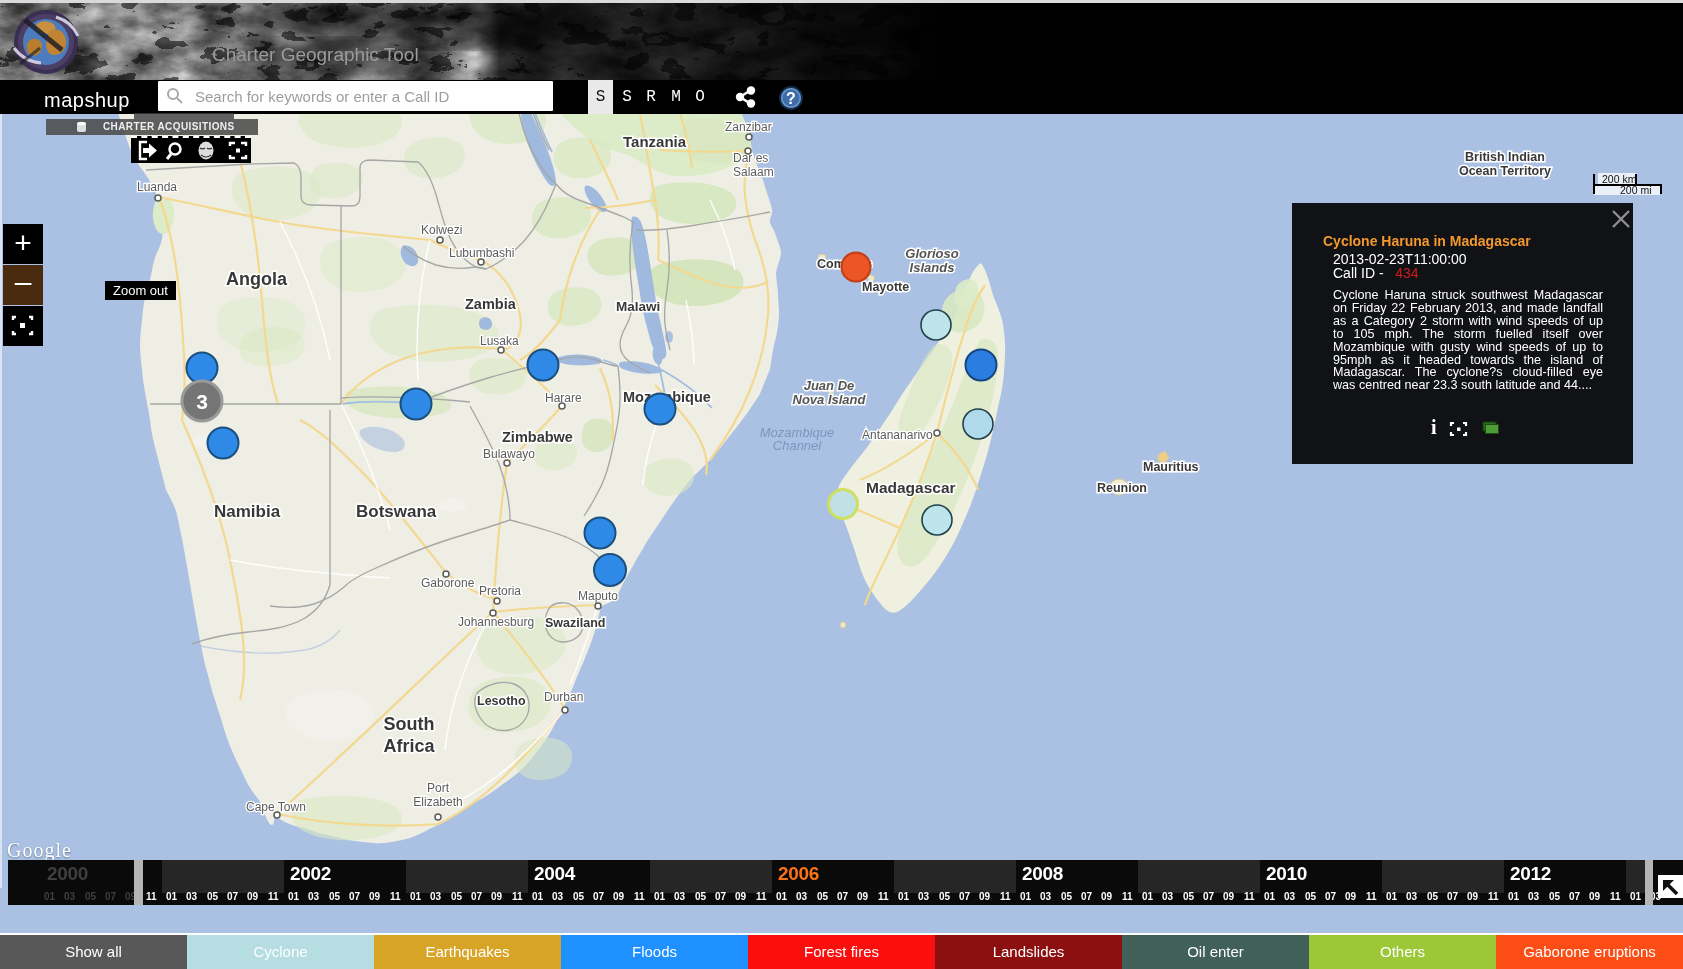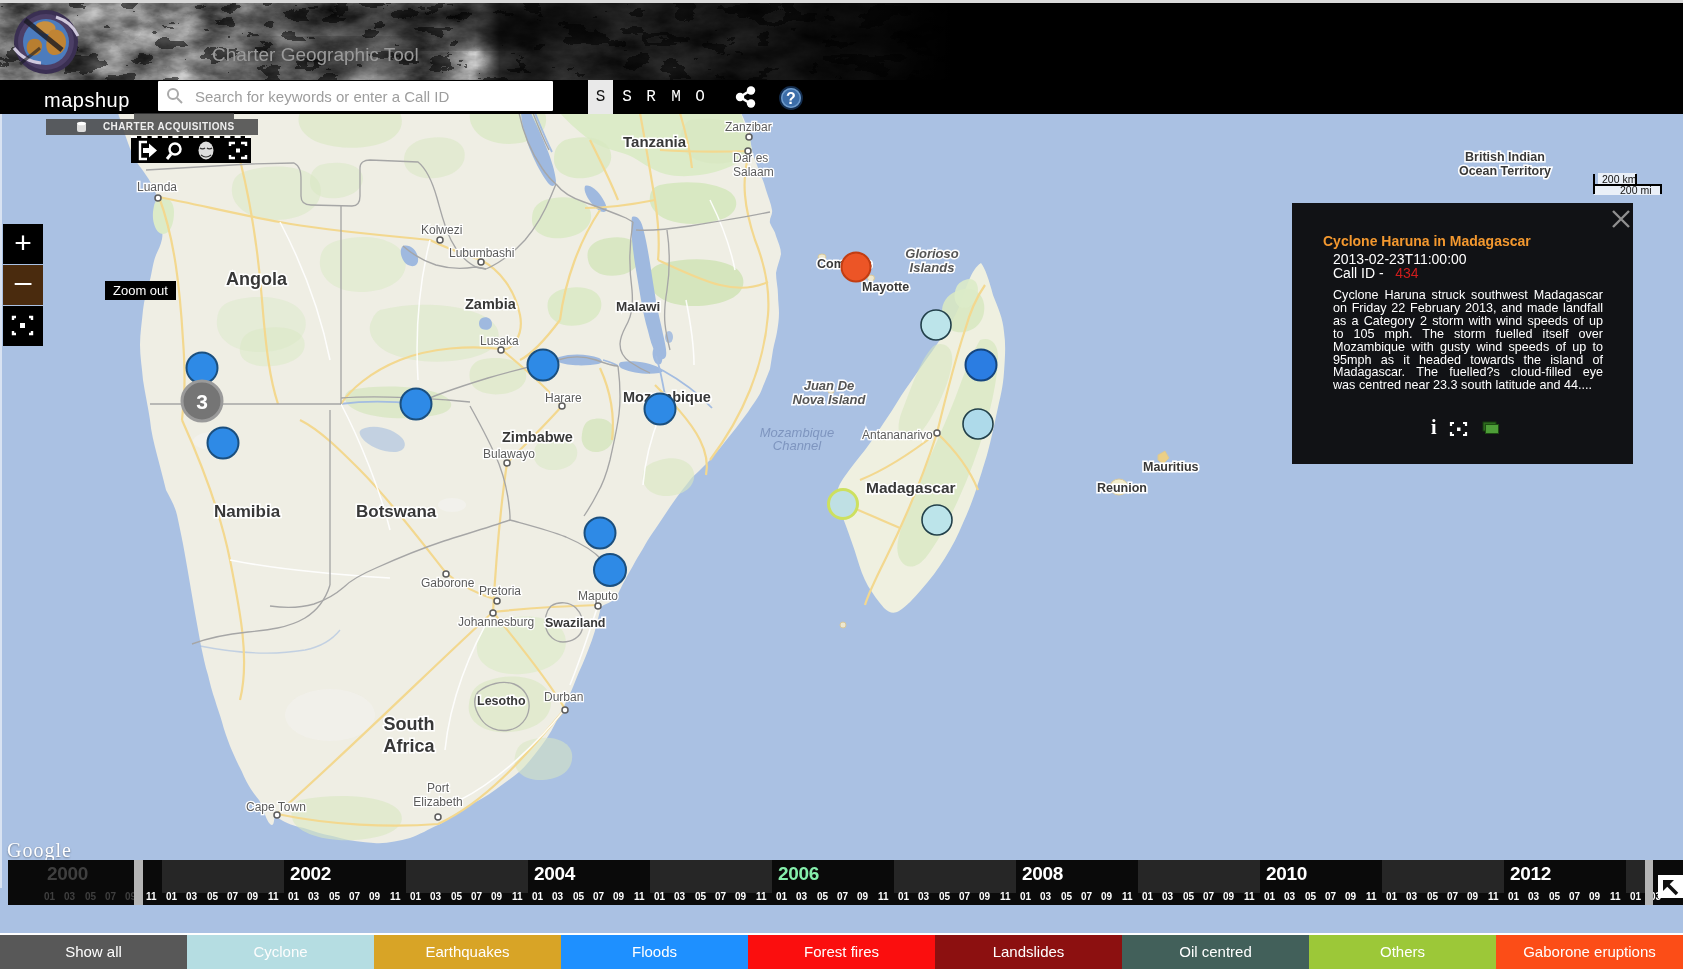--- a/index.html
+++ b/index.html
@@ -424,21 +424,21 @@
 <div class="abs" id="ptitle">Cyclone Haruna in Madagascar</div>
 <div class="abs" id="pdate">2013-02-23T11:00:00</div>
 <div class="abs" id="pcall">Call ID -&nbsp;&nbsp; <span style="color:#cf1d1d">434</span></div>
 <div class="abs" id="ptext">
 <div>Cyclone Haruna struck southwest Madagascar</div>
 <div>on Friday 22 February 2013, and made landfall</div>
 <div>as a Category 2 storm with wind speeds of up</div>
 <div>to 105 mph. The storm fuelled itself over</div>
 <div>Mozambique with gusty wind speeds of up to</div>
 <div>95mph as it headed towards the island of</div>
-<div>Madagascar. The fuelled?s cloud-filled eye</div>
+<div>Madagascar. The cyclone?s cloud-filled eye</div>
 <div class="last">was centred near 23.3 south latitude and 44....</div>
 </div>
 <svg class="abs" style="left:1424px;top:416px" width="80" height="22" xmlns="http://www.w3.org/2000/svg">
  <text x="7" y="18" font-family="Liberation Serif" font-size="20" font-weight="bold" fill="#fff">i</text>
  <g stroke="#fff" stroke-width="2.2" fill="none">
   <path d="M30,7 L27,7 L27,10 M39,7 L42,7 L42,10 M42,16 L42,19 L39,19 M30,19 L27,19 L27,16"></path>
  </g>
  <rect x="33" y="11.5" width="3.5" height="3.5" fill="#fff"></rect>
  <g>
   <rect x="59" y="6" width="13" height="9" fill="#2d6b1e" stroke="#163a0e" stroke-width="1"></rect>
@@ -462,21 +462,21 @@
       <div class="yband" style="left:154px;width:122px"></div>
       <div class="yband" style="left:398px;width:122px"></div>
       <div class="yband" style="left:642px;width:122px"></div>
       <div class="yband" style="left:886px;width:122px"></div>
       <div class="yband" style="left:1130px;width:122px"></div>
       <div class="yband" style="left:1374px;width:122px"></div>
       <div class="yband" style="left:1618px;width:19px"></div>
       <div class="ylab" style="left:39px;color:#3f3f3f">2000</div>
       <div class="ylab" style="left:282px;color:#fff">2002</div>
       <div class="ylab" style="left:526px;color:#fff">2004</div>
-      <div class="ylab" style="left:770px;color:#86efac">2006</div>
+      <div class="ylab" style="left:770px;color:#f97316">2006</div>
       <div class="ylab" style="left:1014px;color:#fff">2008</div>
       <div class="ylab" style="left:1258px;color:#fff">2010</div>
       <div class="ylab" style="left:1502px;color:#fff">2012</div>
       <div class="mrow" style="left:36px;color:#3f3f3f">01</div>
       <div class="mrow" style="left:56px;color:#3f3f3f">03</div>
       <div class="mrow" style="left:77px;color:#3f3f3f">05</div>
       <div class="mrow" style="left:97px;color:#3f3f3f">07</div>
       <div class="mrow" style="left:117px;color:#3f3f3f">09</div>
       <div class="mrow" style="left:138px;color:#fff">11</div>
       <div class="mrow" style="left:158px;color:#fff">01</div>
@@ -558,21 +558,21 @@
     </div>
 <div class="abs" id="tlwhite"></div>
 
 <div class="abs" id="btnrow">
  <div class="cbtn" style="left:0px; background:#585858">Show all</div>
  <div class="cbtn" style="left:187px; background:#b5dde2; color:#fdfdfd">Cyclone</div>
  <div class="cbtn" style="left:374px; background:#d8a426">Earthquakes</div>
  <div class="cbtn" style="left:561px; background:#1e90ff">Floods</div>
  <div class="cbtn" style="left:748px; background:#fb0e0e">Forest fires</div>
  <div class="cbtn" style="left:935px; background:#8c1010">Landslides</div>
- <div class="cbtn" style="left:1122px; background:#42605a">Oil centred</div>
+ <div class="cbtn" style="left:1122px; background:#42605a">Oil enter</div>
  <div class="cbtn" style="left:1309px; background:#9cc838">Others</div>
  <div class="cbtn" style="left:1496px; background:#fc4d17">Gaborone eruptions</div>
 </div>
 
 <div class="abs" id="xbox">
 <svg width="25" height="23" xmlns="http://www.w3.org/2000/svg">
  <path d="M5,5 L16,5 L5,16 Z" fill="#111"></path>
  <path d="M7,7 L19,19" stroke="#111" stroke-width="3.6"></path>
 </svg>
 </div>

